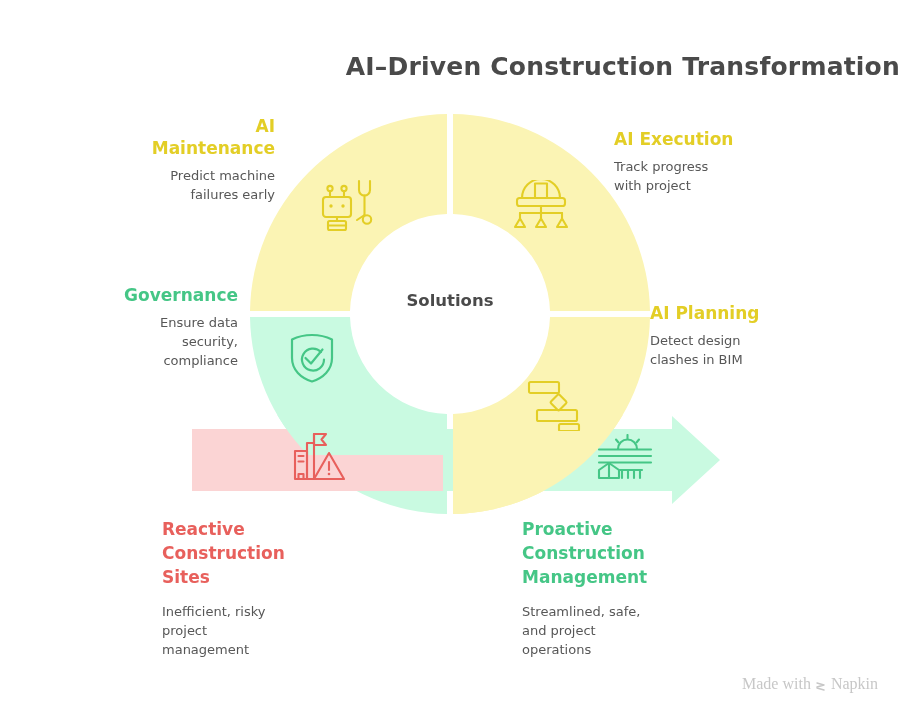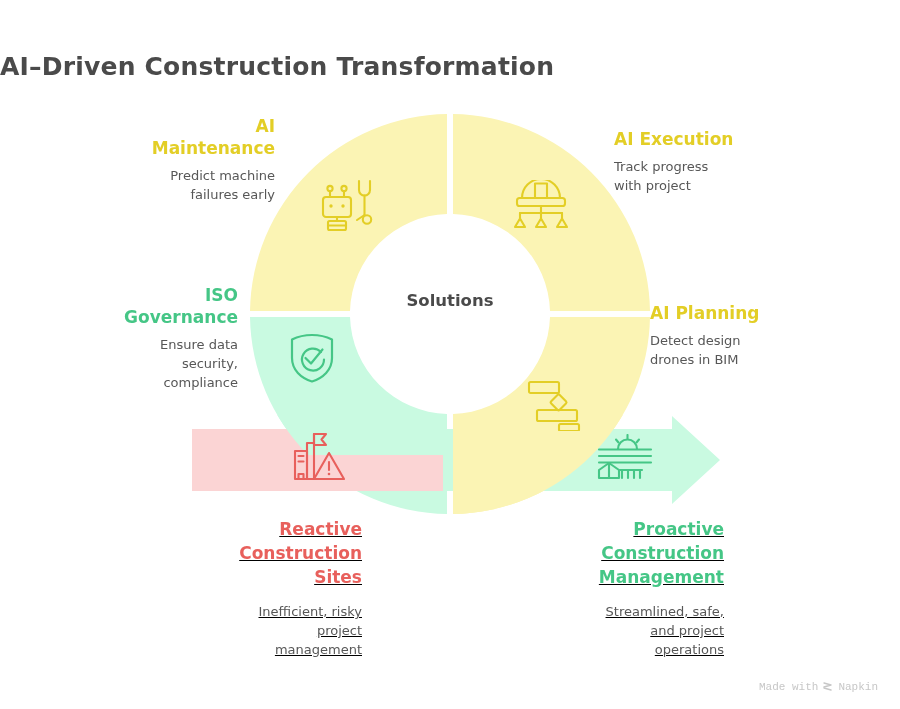--- a/index.html
+++ b/index.html
@@ -8,21 +8,21 @@
     background:#FFFFFF;
     font-family:"DejaVu Sans", sans-serif;
     overflow:hidden;
     position:relative;
   }
   #stage{position:absolute;inset:0;}
 
   
   .title{
     position:absolute;left:0;top:52px;width:900px;
-    text-align:left;
+    text-align:right;
     font-family:"DejaVu Sans", sans-serif;
     font-size:25px;font-weight:bold;
     color:#4A4A4A;
     letter-spacing:.2px;
   }
 
   
   #ring{position:absolute;left:248px;top:112px;width:404px;height:404px;}
   #arrowband{position:absolute;left:180px;top:415px;width:545px;height:90px;}
 
@@ -43,21 +43,21 @@
     font-size:13px;
     line-height:19px;
     color:#575757;
   }
   .yel .hd{color:#E3CE26;}
   .grn .hd{color:#45C686;}
   .red .hd{color:#E8605C;}
 
   .ta-r{text-align:right;}
   .ta-l{text-align:left;}
-  .ta-c{text-align:right;text-decoration:underline;}
+  .ta-c{text-align:left;}
 
   
   #lbl-maintenance{left:95px;top:115px;width:180px;}
   #lbl-execution  {left:614px;top:128px;width:200px;}
   #lbl-governance {left:100px;top:284px;width:138px;}
   #lbl-planning   {left:650px;top:302px;width:200px;}
 
   #lbl-reactive{left:162px;top:517px;width:200px;}
   #lbl-proactive{left:522px;top:517px;width:202px;}
   #lbl-reactive .hd,#lbl-proactive .hd{font-size:17px;line-height:24px;}
@@ -69,22 +69,22 @@
     text-align:center;
     font-family:"DejaVu Sans", sans-serif;
     font-weight:bold;font-size:16.5px;line-height:25px;
     color:#4A4A4A;
   }
 
   
   #watermark{
     position:absolute;right:22px;bottom:16px;
     display:flex;align-items:flex-end;gap:4px;
-    font-family:Liberation Mono, monospace;
-    font-size:11px;color:#C7C7C7;
+    font-family:Liberation Serif, serif;
+    font-size:16px;color:#C7C7C7;
   }
   #watermark .mark{display:inline-flex;}
 </style>
 </head>
 <body>
 
 <div id="stage">
 
   <div class="title">AI–Driven Construction Transformation</div>
 
@@ -216,35 +216,34 @@
   <div class="lbl yel ta-l" id="lbl-execution">
     <div class="hd">AI Execution</div>
     <div class="bd">
       <div>Track progress</div>
       <div>with project</div>
     </div>
   </div>
 
   <div class="lbl grn ta-r" id="lbl-governance">
     <div class="hd">
-      <div>ISO</div>
       <div>Governance</div>
     </div>
     <div class="bd">
       <div>Ensure data</div>
       <div>security,</div>
       <div>compliance</div>
     </div>
   </div>
 
   <div class="lbl yel ta-l" id="lbl-planning">
     <div class="hd">AI Planning</div>
     <div class="bd">
       <div>Detect design</div>
-      <div>drones in BIM</div>
+      <div>clashes in BIM</div>
     </div>
   </div>
 
   <div class="lbl red ta-c" id="lbl-reactive">
     <div class="hd">
       <div>Reactive</div>
       <div>Construction</div>
       <div>Sites</div>
     </div>
     <div class="bd">

